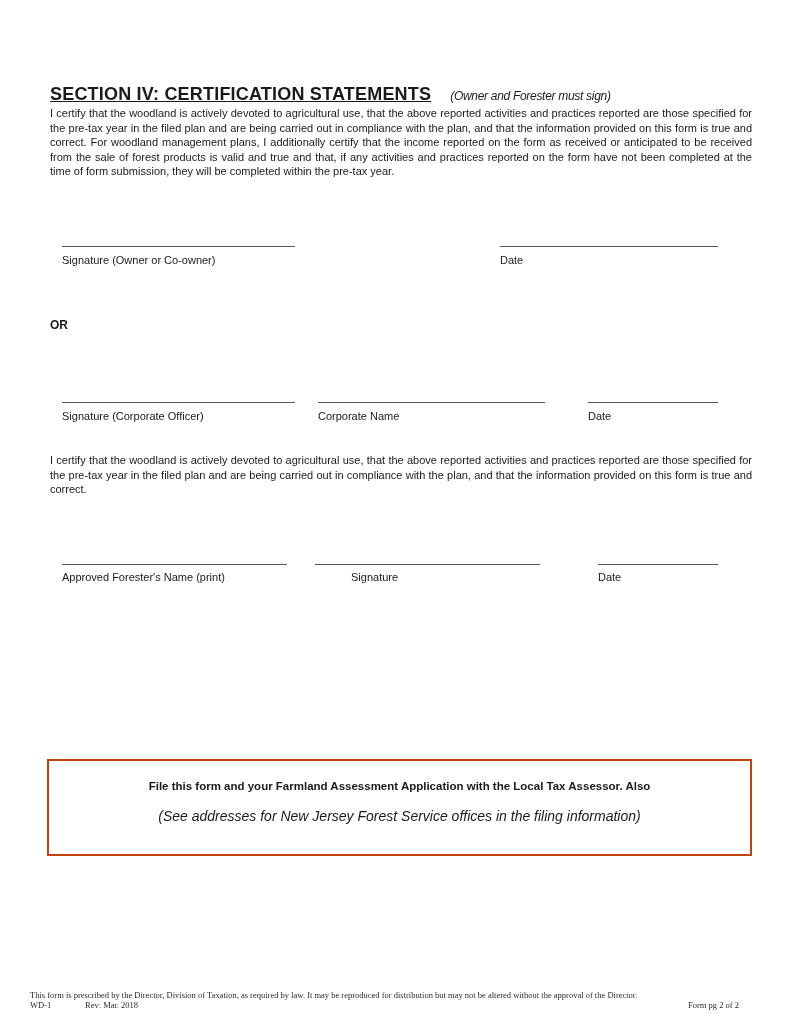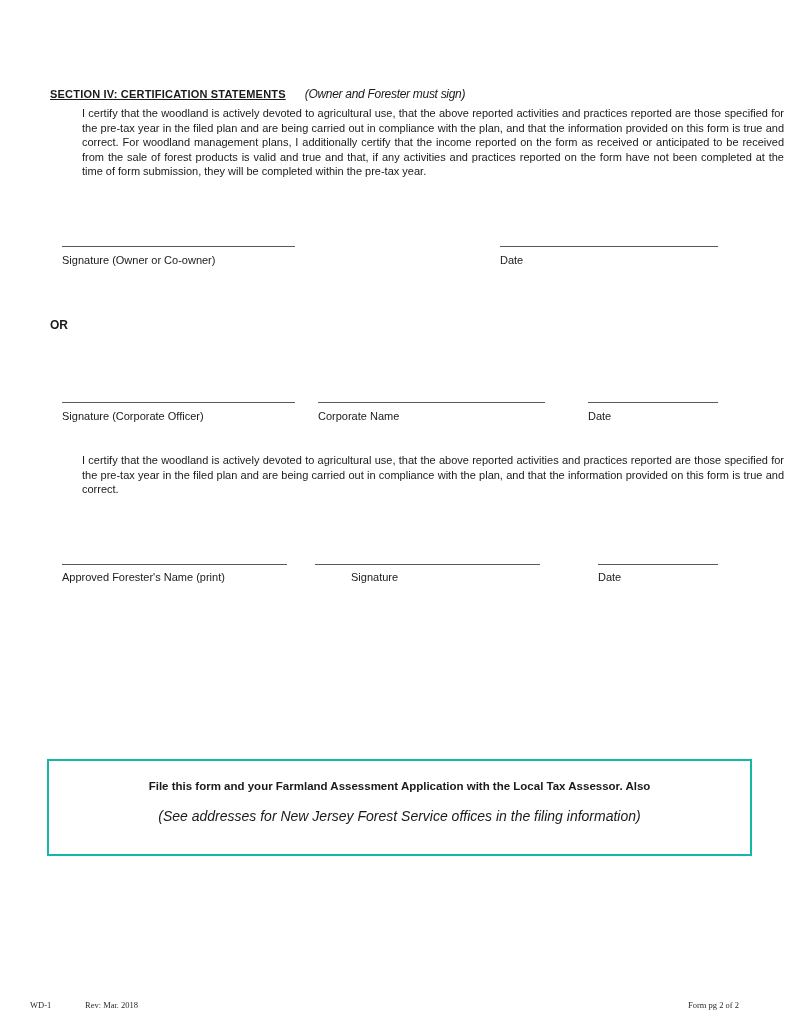--- a/index.html
+++ b/index.html
@@ -9,50 +9,49 @@
     width: 800px;
     height: 1035px;
     background: #ffffff;
     font-family: "Liberation Sans", sans-serif;
     color: #1a1a1a;
     overflow: hidden;
   }
   .abs { position: absolute; }
   .hdr-title {
     font-weight: bold;
-    font-size: 11px;
+    font-size: 18px;
     text-decoration: underline;
     letter-spacing: 0.2px;
     text-align: right;
   }
   .hdr-note {
     font-style: italic;
     font-size: 12px;
     margin-left: 19px;
     letter-spacing: -0.3px;
   }
   .para {
     font-size: 11px;
     line-height: 14.5px;
     text-align: justify;
     width: 702px;
-    margin-left: 32px;
   }
   .label { font-size: 11px; white-space: nowrap; }
   .or { font-weight: bold; font-size: 12px; }
   .sig-line { border-bottom: 1px solid #595959; height: 0; }
   .inspection-row { display: flex; align-items: flex-end; }
   .inspection-line {
     flex: 1;
     border-bottom: 1px solid #595959;
     margin-left: 5px;
     height: 12px;
   }
   .notice-box {
-    border: 2px solid #14b8a6;
+    border: 2px solid #c2410c;
     width: 705px;
     height: 97px;
     text-align: center;
     padding-top: 18px;
   }
   .notice-bold { font-weight: bold; font-size: 11.5px; line-height: 15.5px; }
   .notice-italic { font-style: italic; font-size: 14px; margin-top: 13px; }
   .footer-text {
     font-family: "Liberation Serif", serif;
     font-size: 8.5px;
@@ -93,17 +92,18 @@
   <div class="abs label" style="left:62px; top:571px;">Approved Forester's Name (print)</div>
   <div class="abs label" style="left:315px; top:571px;margin-left:36px;">Signature</div>
   <div class="abs label" style="left:598px; top:571px;">Date</div>
 
 
   <div class="abs notice-box" style="left:47px; top:759px;">
     <div class="notice-bold">File this form and your Farmland Assessment Application with the Local Tax Assessor. Also</div>
     <div class="notice-italic">(See addresses for New Jersey Forest Service offices in the filing information)</div>
   </div>
 
+  <div class="abs footer-text" style="left:30px; top:990px;">This form is prescribed by the Director, Division of Taxation, as required by law. It may be reproduced for distribution but may not be altered without the approval of the Director.</div>
   <div class="abs footer-text" style="left:30px; top:1000px;">WD-1</div>
   <div class="abs footer-text" style="left:85px; top:1000px;">Rev: Mar. 2018</div>
   <div class="abs footer-text" style="left:688px; top:1000px;">Form pg 2 of 2</div>
 
 </div>
 
 </body></html>

